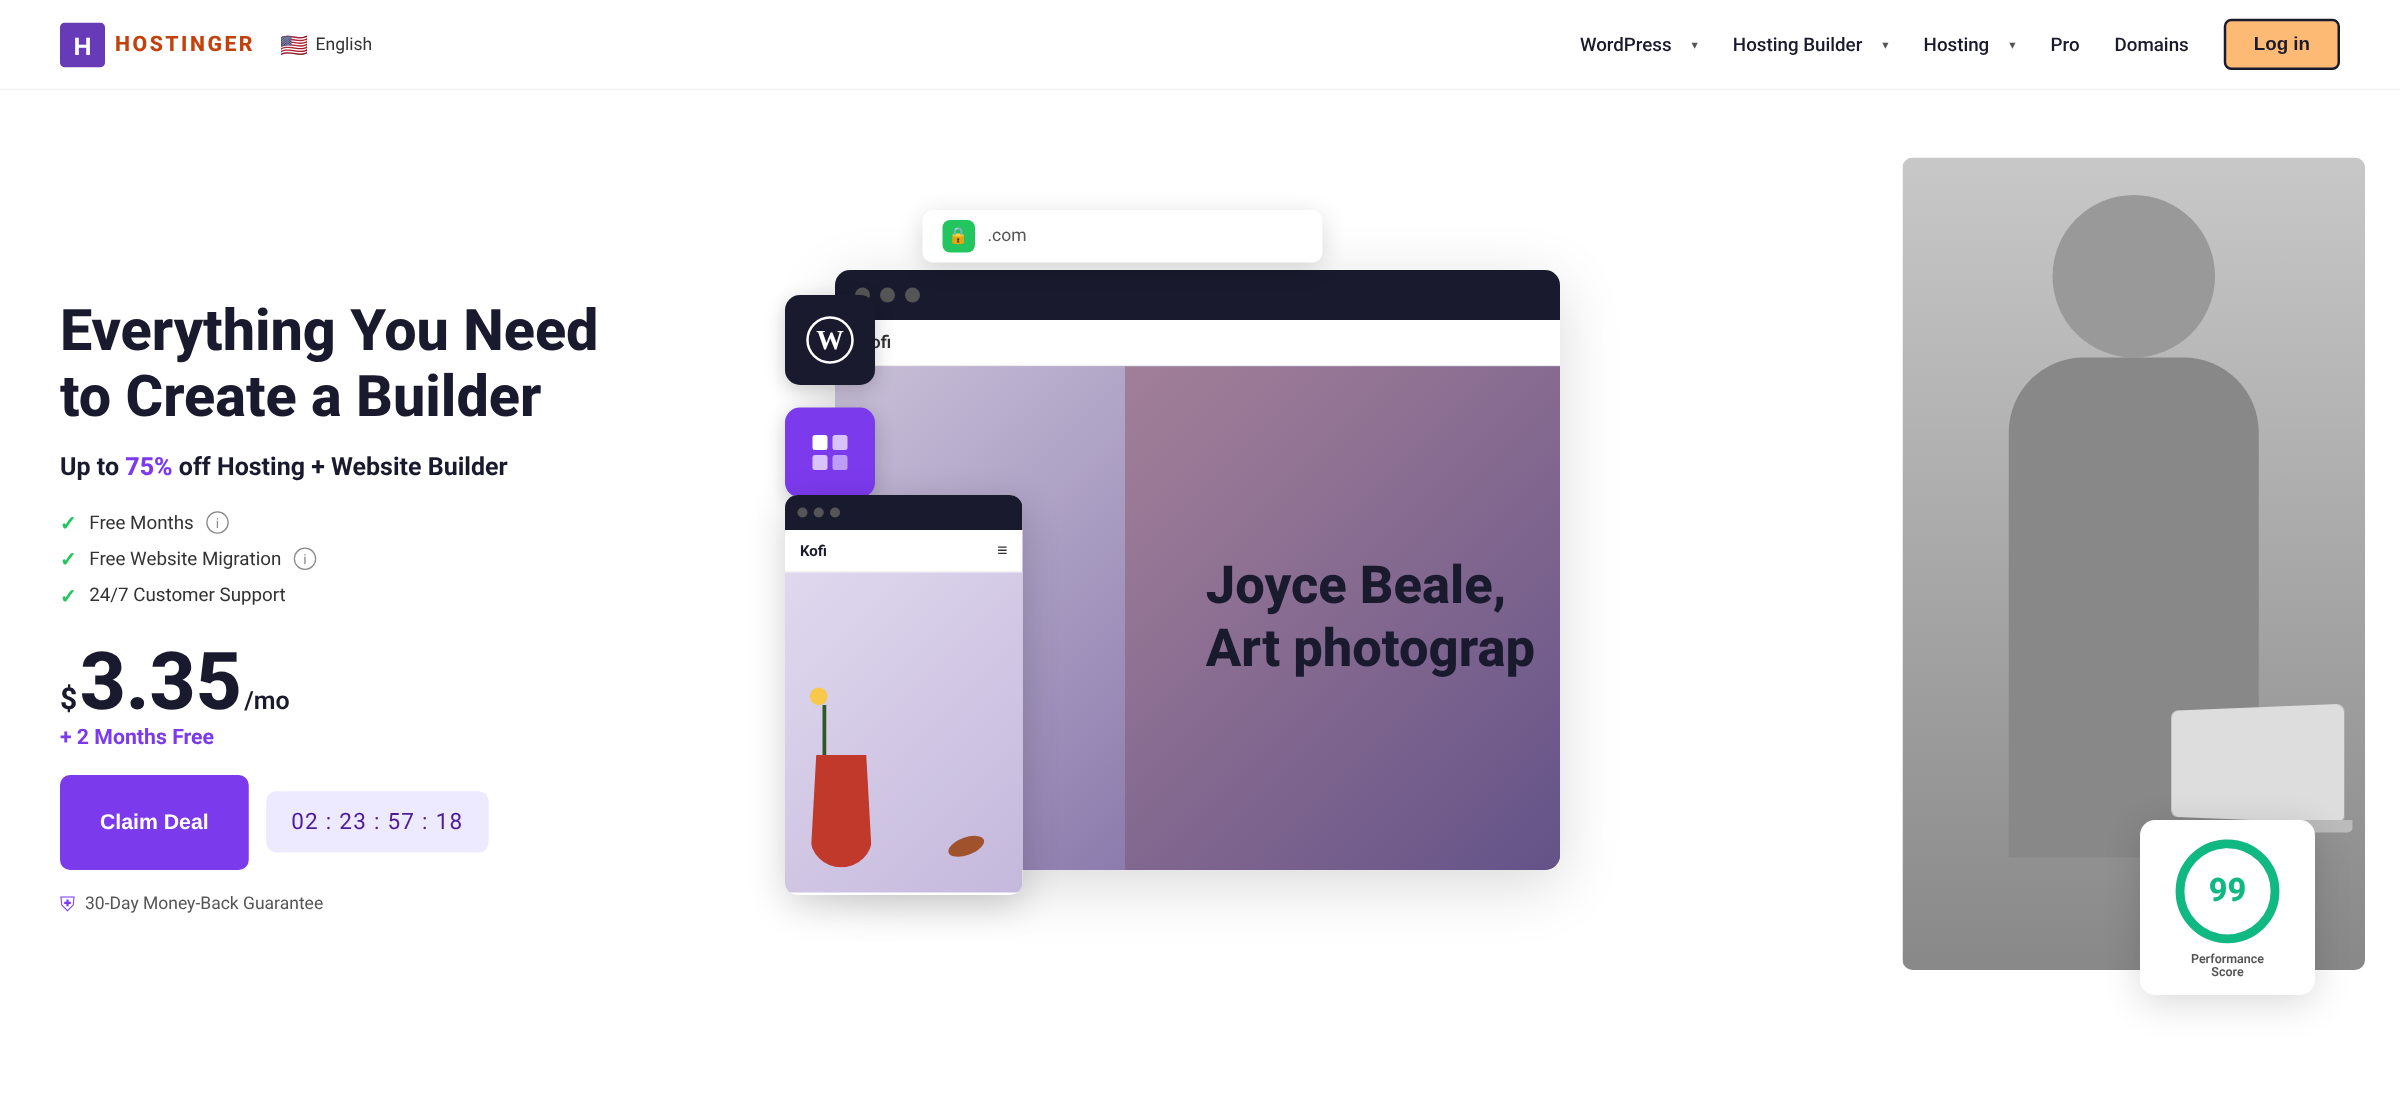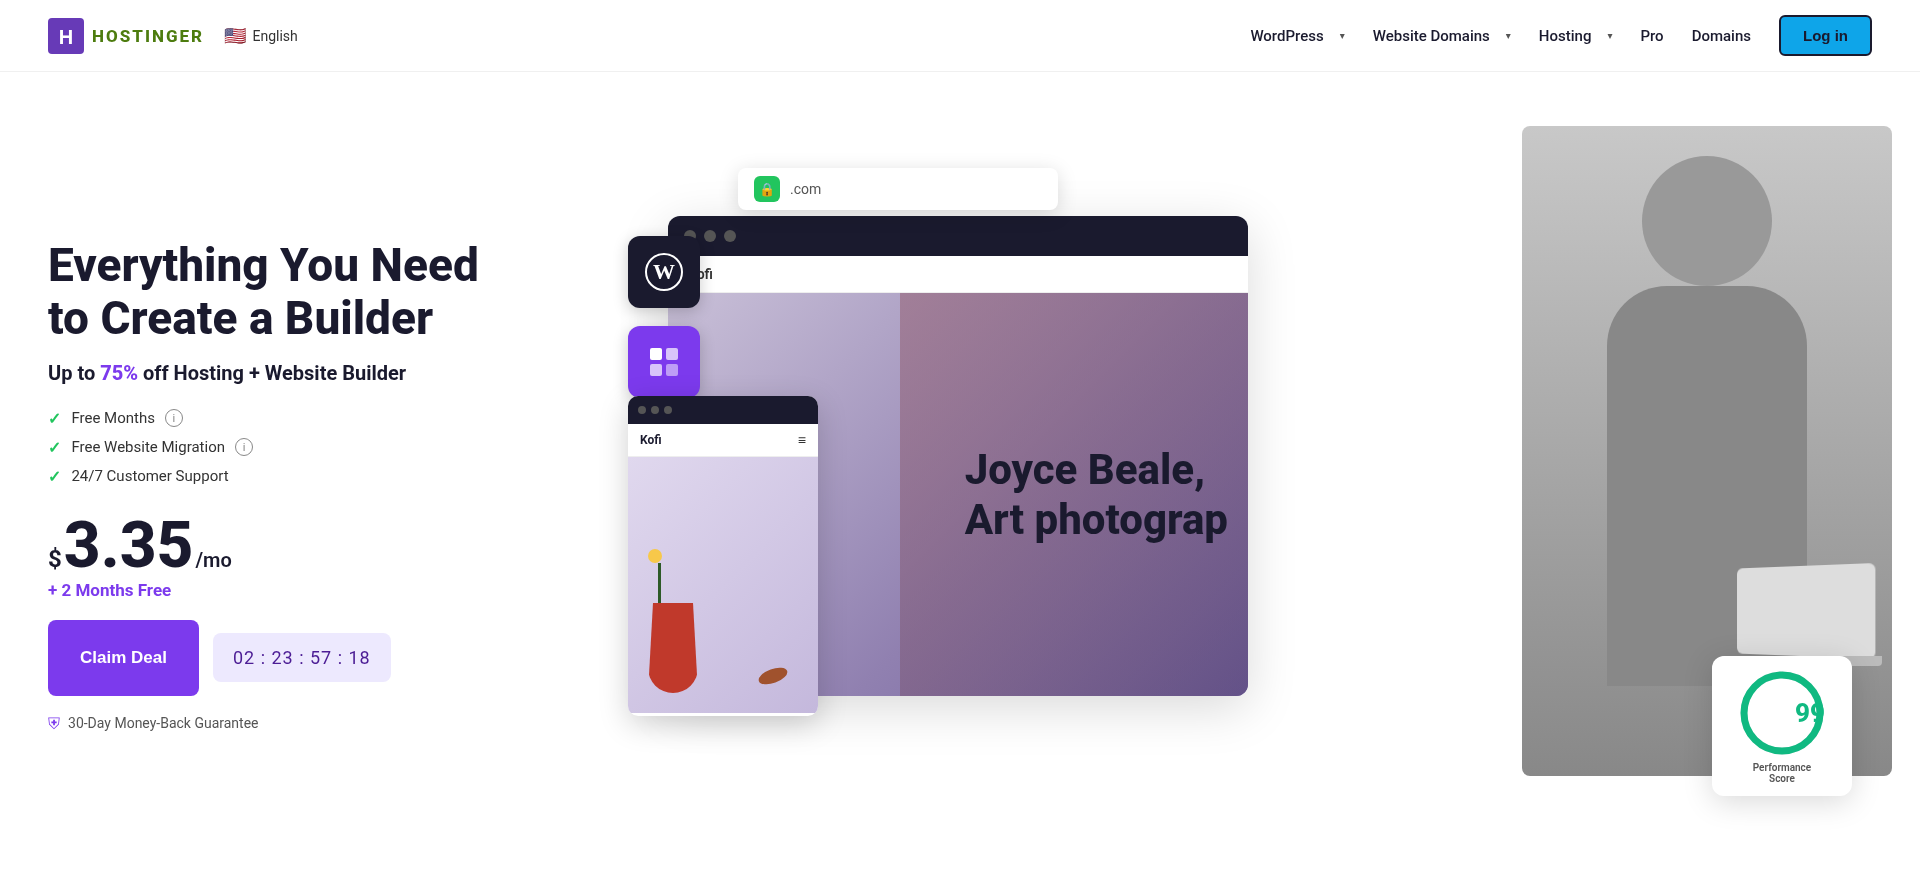--- a/index.html
+++ b/index.html
@@ -34,21 +34,21 @@
       text-decoration: none;
     }
     .logo-icon {
       width: 36px;
       height: 36px;
     }
     .logo-text {
       font-size: 17px;
       font-weight: 800;
       letter-spacing: 2px;
-      color: #4d7c0f;
+      color: #c2410c;
       text-transform: uppercase;
       text-align: right;
     }
     .lang-selector {
       display: flex;
       align-items: center;
       gap: 6px;
       cursor: pointer;
       font-size: 14px;
       color: #333;
@@ -72,21 +72,21 @@
       text-decoration: none;
     }
     .chevron {
       font-size: 10px;
       color: #555;
     }
     .btn-login {
       padding: 10px 22px;
       border: 2px solid #1a1a2e;
       border-radius: 6px;
-      background: #0ea5e9;
+      background: #fdba74;
       font-size: 15px;
       font-weight: 600;
       cursor: pointer;
       color: #1a1a2e;
     }
 
     
     .hero {
       display: flex;
       align-items: center;
@@ -311,21 +311,20 @@
     }
     .perf-circle svg {
       transform: rotate(-90deg);
     }
     .perf-inner {
       position: absolute;
       top: 50%;
       left: 50%;
       transform: translate(-50%, -50%);
       text-align: center;
-      margin-left: 28px;
     }
     .perf-score {
       font-size: 26px;
       font-weight: 800;
       color: #10b981;
     }
     .perf-label-text {
       font-size: 10px;
       color: #555;
       text-align: center;
@@ -443,21 +442,21 @@
       <span class="flag">🇺🇸</span>
       <span>English</span>
     </div>
   </div>
   <div class="nav-right">
     <a class="nav-item" href="#">
       <span>WordPress</span>
       <span class="chevron">▾</span>
     </a>
     <a class="nav-item" href="#">
-      <span>Website Domains</span>
+      <span>Hosting Builder</span>
       <span class="chevron">▾</span>
     </a>
     <a class="nav-item" href="#">
       <span>Hosting</span>
       <span class="chevron">▾</span>
     </a>
     <a class="nav-item" href="#">
       <span>Pro</span>
     </a>
     <a class="nav-item" href="#">

